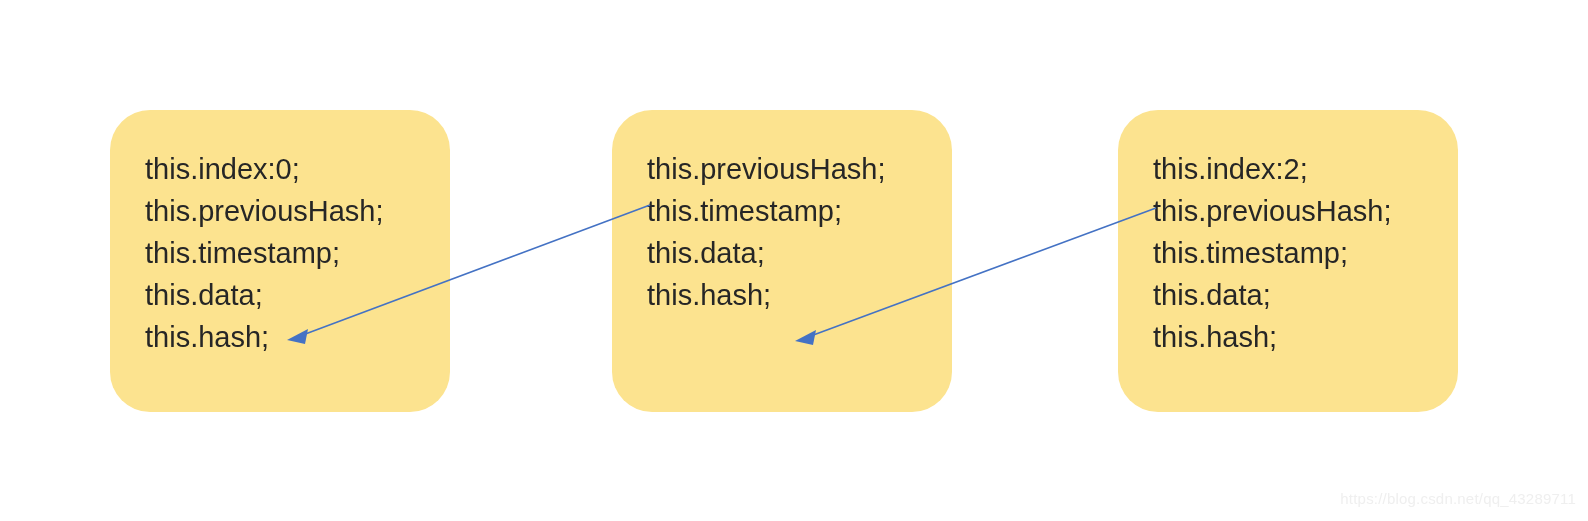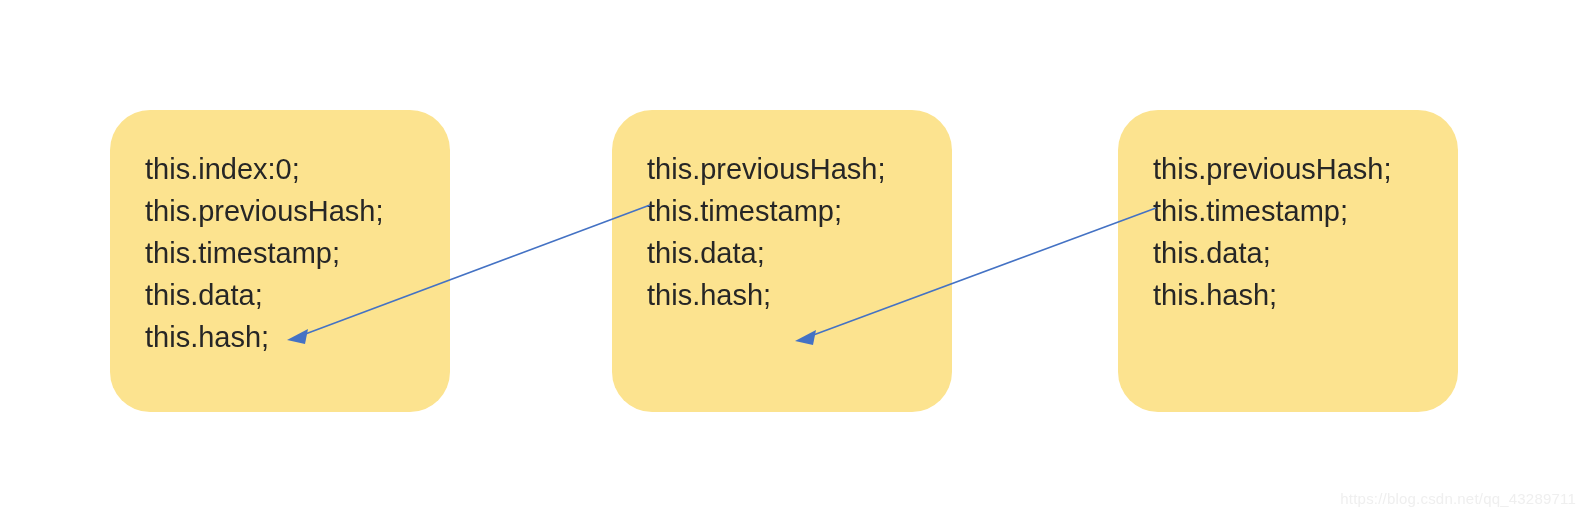--- a/index.html
+++ b/index.html
@@ -83,20 +83,21 @@
     <div class="block-text">
       <span class="code-line">this.previousHash;</span>
       <span class="code-line">this.timestamp;</span>
       <span class="code-line">this.data;</span>
       <span class="code-line">this.hash;</span>
     </div>
   </div>
 
   <div class="block" id="block-2">
     <div class="block-text">
+      <span class="code-line">this.index:2;</span>
       <span class="code-line">this.previousHash;</span>
       <span class="code-line">this.timestamp;</span>
       <span class="code-line">this.data;</span>
       <span class="code-line">this.hash;</span>
     </div>
   </div>
 
   <svg id="arrows" viewBox="0 0 1588 521">
     <g>
       <line x1="650" y1="205" x2="300" y2="336" stroke="#4472c4" stroke-width="1.6"></line>

